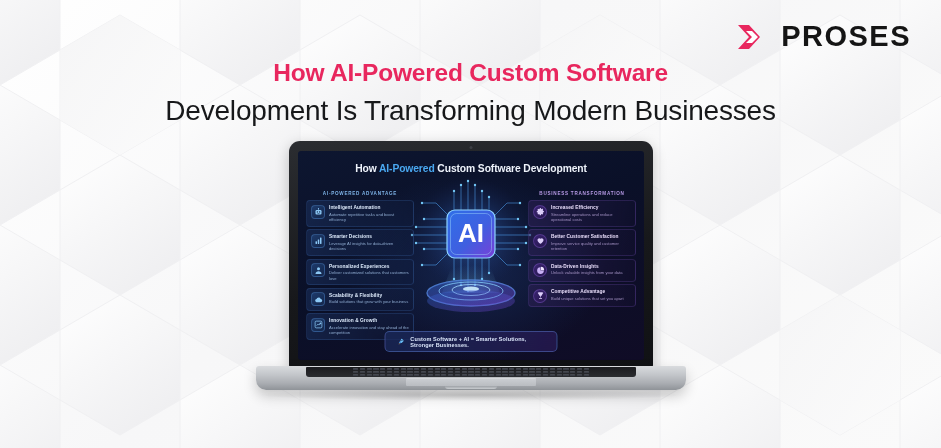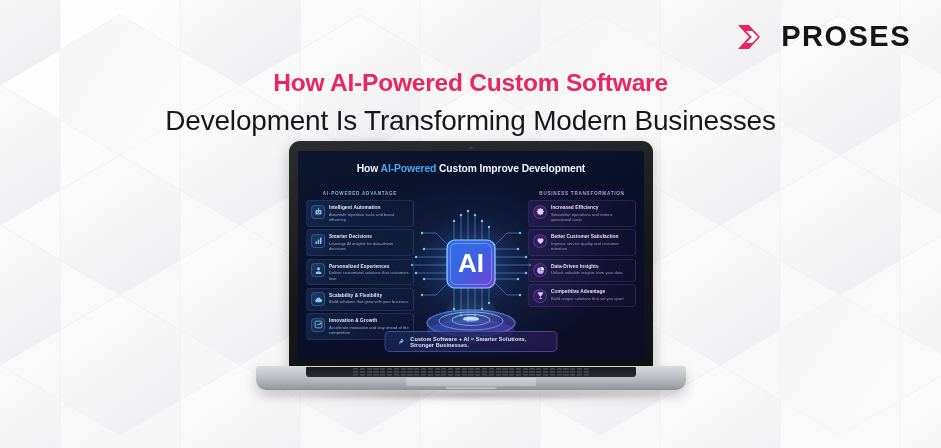--- a/index.html
+++ b/index.html
@@ -53,21 +53,20 @@
     width: 100%;
     text-align: center;
   }
   .headline .line1 {
     display: block;
     color: #e8275e;
     font-size: 24.5px;
     font-weight: bold;
     letter-spacing: -0.2px;
     line-height: 30px;
-    margin-top: 10px;
   }
   .headline .line2 {
     display: block;
     color: #17181a;
     font-size: 28px;
     font-weight: normal;
     letter-spacing: -0.2px;
     line-height: 30px;
     margin-top: 8px;
   }
@@ -201,21 +200,21 @@
     line-height: 5.4px;
     margin-top: 0.5px;
   }
   .col-left .fdesc { color: #8fabd0; }
   .col-right .fdesc { color: #a392c4; }
 
   
   .center-ai {
     position: absolute;
     left: 50%;
-    top: 54px;
+    top: 24px;
     transform: translateX(-50%);
     width: 130px;
     height: 140px;
   }
   .center-ai svg { width: 100%; height: 100%; display: block; }
 
   
   .banner {
     position: absolute;
     left: 50%;
@@ -373,21 +372,21 @@
 </div>
 
 <div class="laptop">
 
   <div class="lid">
     <div class="camera"></div>
 
     <div class="screen">
 
       <div class="scr-title">
-        <span class="t1"><span>How </span><span class="hl">AI-Powered</span><span> Custom Improve Development</span></span>
+        <span class="t1"><span>How </span><span class="hl">AI-Powered</span><span> Custom Software Development</span></span>
       </div>
 
       <div class="center-ai">
         <svg viewBox="0 0 130 140" xmlns="http://www.w3.org/2000/svg">
           <defs>
             <radialGradient id="glow" cx="50%" cy="50%" r="50%">
               <stop offset="0%" stop-color="#3a7fe0" stop-opacity="0.55"></stop>
               <stop offset="100%" stop-color="#1a2a60" stop-opacity="0"></stop>
             </radialGradient>
             <linearGradient id="chipg" x1="0" y1="0" x2="1" y2="1">

